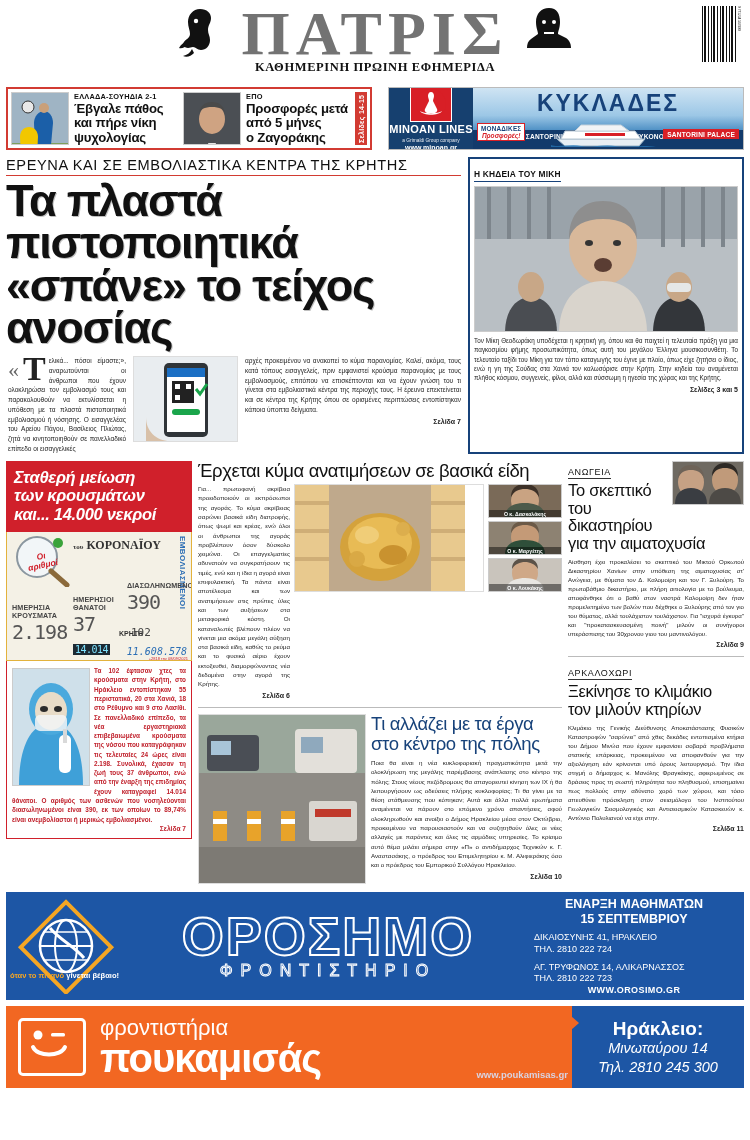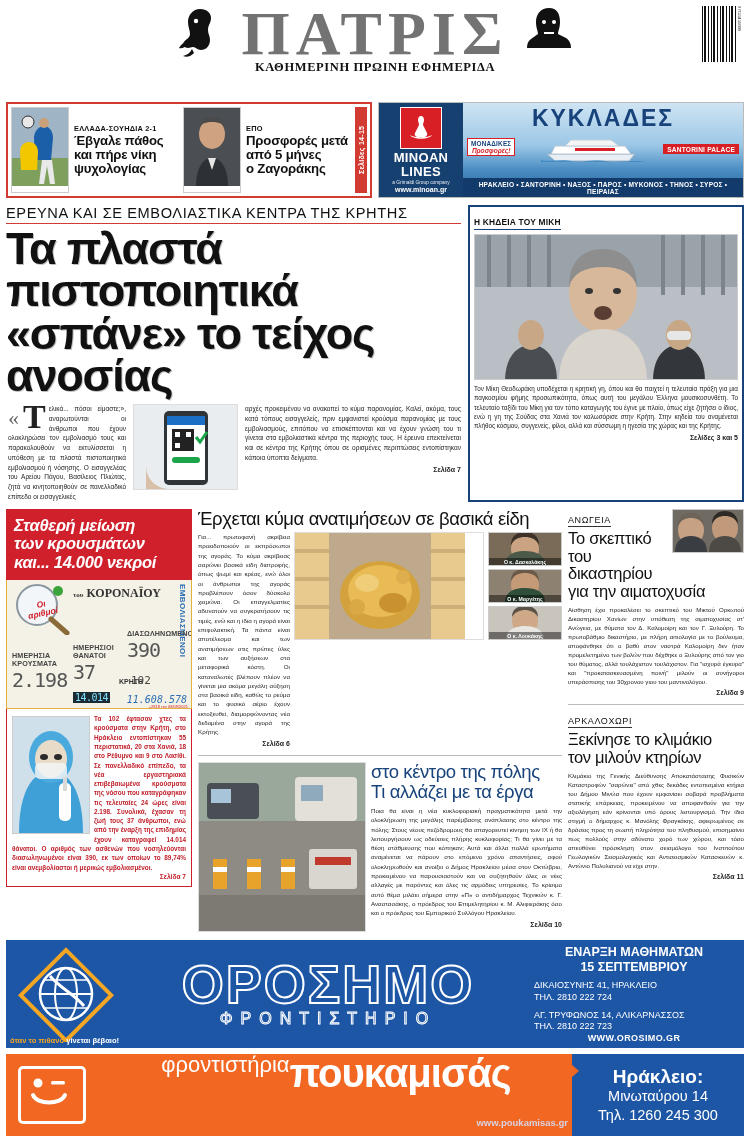--- a/index.html
+++ b/index.html
@@ -35,42 +35,42 @@
     height:22px;display:flex;align-items:center;font-family:"Liberation Serif",serif;
     margin-top:2px;
   }
   .info-left{flex:0 0 215px;font-size:8px;color:#222;padding-left:4px;white-space:nowrap;}
   .info-left b{font-size:11px;}
   .info-left .issue{font-size:13px;font-weight:bold;letter-spacing:.4px;}
   .info-center{flex:1;text-align:center;font-size:13.5px;font-weight:bold;letter-spacing:.4px;}
   .info-right{flex:0 0 215px;text-align:right;font-size:10px;padding-right:4px;white-space:nowrap;}
 
   
-  .topstrip{display:flex;gap:6px;margin-top:20px;height:96px;}
+  .topstrip{display:flex;gap:16px;margin-top:5px;height:63px;}
   .sportsbox{
     flex:0 0 366px;border:2px solid #d23b32;background:#fff;display:flex;position:relative;
     box-sizing:border-box;padding:3px;
   }
   .sp-item{display:flex;align-items:stretch;flex:1;min-width:0;}
   .sp-photo{width:58px;flex:0 0 58px;border:1px solid #ccc;box-sizing:border-box;overflow:hidden;position:relative;}
   .sp-txt{padding-left:5px;display:flex;flex-direction:column;justify-content:center;min-width:0;}
   .sp-kicker{font-size:7.4px;font-weight:bold;letter-spacing:.2px;color:#111;margin-bottom:1px;}
   .sp-head{font-size:13.2px;font-weight:bold;line-height:1.07;color:#111;letter-spacing:-.2px;}
   .sp-pages{
     flex:0 0 12px;background:#d23b32;color:#fff;font-size:7px;font-weight:bold;
     writing-mode:vertical-rl;transform:rotate(180deg);display:flex;align-items:center;justify-content:center;
     letter-spacing:.3px;
   }
   .minoan{
     flex:1;border:1px solid #bbb;box-sizing:border-box;display:flex;background:#123a6b;overflow:hidden;position:relative;
   }
   .mn-left{flex:0 0 84px;background:#16406f;display:flex;flex-direction:column;align-items:center;justify-content:center;color:#fff;}
   .mn-logo{width:40px;height:40px;background:#d81f26;display:flex;align-items:center;justify-content:center;border:1px solid #fff;}
   .mn-logo svg{display:block;}
-  .mn-name{font-size:13px;font-weight:bold;margin-top:2px;line-height:1.05;text-align:center;letter-spacing:.3px;}
+  .mn-name{font-size:11px;font-weight:bold;margin-top:2px;line-height:1.05;text-align:left;letter-spacing:.3px;}
   .mn-grim{font-size:4.8px;margin-top:2px;opacity:.9;}
   .mn-url{font-size:7px;font-weight:bold;margin-top:1px;}
   .mn-right{flex:1;position:relative;
     background:linear-gradient(180deg,#cfe4f3 0%,#9cc7e6 45%,#4d8fc4 70%,#1f5f99 100%);
     display:flex;flex-direction:column;}
   .mn-title{font-size:23px;font-weight:bold;color:#17427a;text-align:center;letter-spacing:2px;margin-top:2px;
     font-family:"Liberation Sans",sans-serif;}
   .mn-mid{flex:1;position:relative;}
   .mn-badge{position:absolute;left:4px;top:6px;background:#fff;border:1px solid #d81f26;padding:1px 3px;text-align:center;}
   .mn-badge .b1{font-size:6.4px;font-weight:bold;color:#17427a;display:block;letter-spacing:.2px;}
@@ -159,42 +159,42 @@
   .rbody{font-size:6.1px;line-height:1.48;text-align:justify;color:#222;margin-top:4px;}
   .rphoto{float:right;width:72px;height:44px;margin:0 0 3px 4px;border:1px solid #ccc;box-sizing:border-box;overflow:hidden;}
 
   .citywork{margin-top:6px;display:flex;gap:5px;}
   .cw-photo{flex:0 0 168px;height:170px;border:1px solid #ddd;box-sizing:border-box;overflow:hidden;position:relative;}
   .cw-txt{flex:1;min-width:0;}
 
   
   .ad-orosimo{margin-top:8px;height:108px;background:#1d56a5;display:flex;position:relative;overflow:hidden;color:#fff;}
   .or-left{flex:0 0 120px;position:relative;display:flex;align-items:center;justify-content:center;}
-  .or-tag{position:absolute;bottom:3px;left:4px;font-size:7.6px;font-weight:bold;white-space:nowrap;}
+  .or-tag{position:absolute;bottom:20px;left:4px;font-size:7.6px;font-weight:bold;white-space:nowrap;}
   .or-tag .y{color:#f5a623;}
   .or-mid{flex:1;display:flex;flex-direction:column;justify-content:center;position:relative;}
   .or-name{font-size:54px;font-weight:bold;letter-spacing:2px;line-height:.9;
     color:#1d56a5;-webkit-text-stroke:2px #fff;text-align:center;}
   .or-sub{font-size:16px;letter-spacing:8px;text-align:center;color:#1d56a5;-webkit-text-stroke:1px #fff;margin-top:2px;}
   .or-right{flex:0 0 208px;display:flex;flex-direction:column;justify-content:center;padding-right:6px;text-align:center;}
   .or-r1{font-size:12.5px;font-weight:bold;line-height:1.15;}
   .or-r2{font-size:9px;line-height:1.3;margin-top:6px;text-align:left;padding-left:4px;}
   .or-url{font-size:9px;font-weight:bold;letter-spacing:.4px;}
 
   .ad-pouk{margin-top:6px;height:82px;background:#f26722;display:flex;position:relative;overflow:hidden;color:#fff;}
   .pk-logo{flex:0 0 92px;display:flex;align-items:center;justify-content:center;}
   .pk-box{width:62px;height:52px;border:3px solid #fff;border-radius:5px;position:relative;}
-  .pk-mid{flex:1;display:flex;flex-direction:row;justify-content:center;position:relative;padding-left:2px;}
+  .pk-mid{flex:1;display:flex;flex-direction:column;justify-content:center;position:relative;padding-left:2px;}
   .pk-s1{font-size:22px;line-height:1;}
   .pk-s2{font-size:40px;font-weight:bold;line-height:.95;letter-spacing:-1px;}
   .pk-url{position:absolute;right:4px;bottom:8px;font-size:9.5px;font-weight:bold;color:#d9d2e0;}
   .pk-right{flex:0 0 172px;background:#1d56a5;display:flex;flex-direction:column;justify-content:center;
     align-items:center;position:relative;}
   .pk-city{font-size:19px;font-weight:bold;line-height:1.1;}
-  .pk-addr{font-size:14.5px;line-height:1.25;text-align:center;}
+  .pk-addr{font-size:14.5px;line-height:1.25;text-align:center;font-style:italic;}
   .pk-arrow{position:absolute;left:-1px;top:10px;width:0;height:0;border-top:7px solid transparent;
     border-bottom:7px solid transparent;border-left:8px solid #f26722;}
 </style>
 </head>
 <body>
 
 <div class="page">
 
   <div class="masthead">
     <div class="logo-row">
@@ -528,22 +528,22 @@
               <rect x="48" y="104" width="14" height="5"></rect>
               <rect x="82" y="104" width="14" height="5"></rect>
             </g>
             <rect x="0" y="132" width="166" height="36" fill="#7d7a74"></rect>
             <rect x="110" y="86" width="48" height="40" rx="3" fill="#d9d6d0"></rect>
             <rect x="116" y="94" width="36" height="8" fill="#c0392b"></rect>
           </svg>
         </div>
         <div class="cw-txt">
           <div class="mhead blue">
+            <div>Τι αλλάζει με τα έργα</div>
             <div>στο κέντρο της πόλης</div>
-            <div>Τι αλλάζει με τα έργα</div>
           </div>
           <div class="mbody" style="margin-top:5px">
             <span>Ποια θα είναι η νέα κυκλοφοριακή πραγματικότητα μετά την ολοκλήρωση της μεγάλης παρέμβασης ανάπλασης στο κέντρο της πόλης; Στους νέους πεζόδρομους θα απαγορευτεί κίνηση των ΙΧ ή θα λειτουργήσουν ως οδεύσεις πλήρης κυκλοφορίας; Τι θα γίνει με τα θέση στάθμευσης που κόπηκαν; Αυτά και άλλα πολλά ερωτήματα αναμένεται να πάρουν στο επόμενο χρόνο απαντήσεις, αφού ολοκληρωθούν και ανοίξει ο Δήμος Ηρακλείου μέσα στον Οκτώβριο, προκειμένου να παρουσιαστούν και να συζητηθούν όλες οι νέες αλλαγές με παρόντες και όλες τις αρμόδιες υπηρεσίες. Το κρίσιμο αυτό θέμα μιλάει σήμερα στην «Π» ο αντιδήμαρχος Τεχνικών κ. Γ. Αναστασάκης, ο πρόεδρος του Επιμελητηρίου κ. Μ. Αλιφιεράκης όσο και ο πρόεδρος του Εμπορικού Συλλόγου Ηρακλείου.</span>
             <span class="pg-ref">Σελίδα 10</span>
           </div>
         </div>
       </div>
     </div>
 
     <div class="col-r">
@@ -634,17 +634,17 @@
     </div>
     <div class="pk-mid">
       <div class="pk-s1">φροντιστήρια</div>
       <div class="pk-s2">πουκαμισάς</div>
       <div class="pk-url">www.poukamisas.gr</div>
     </div>
     <div class="pk-right">
       <div class="pk-arrow"></div>
       <div class="pk-city">Ηράκλειο:</div>
       <div class="pk-addr">Μινωταύρου 14</div>
-      <div class="pk-addr">Τηλ. 1260 245 300</div>
+      <div class="pk-addr">Τηλ. 2810 245 300</div>
     </div>
   </div>
 
 </div>
 
 </body></html>

